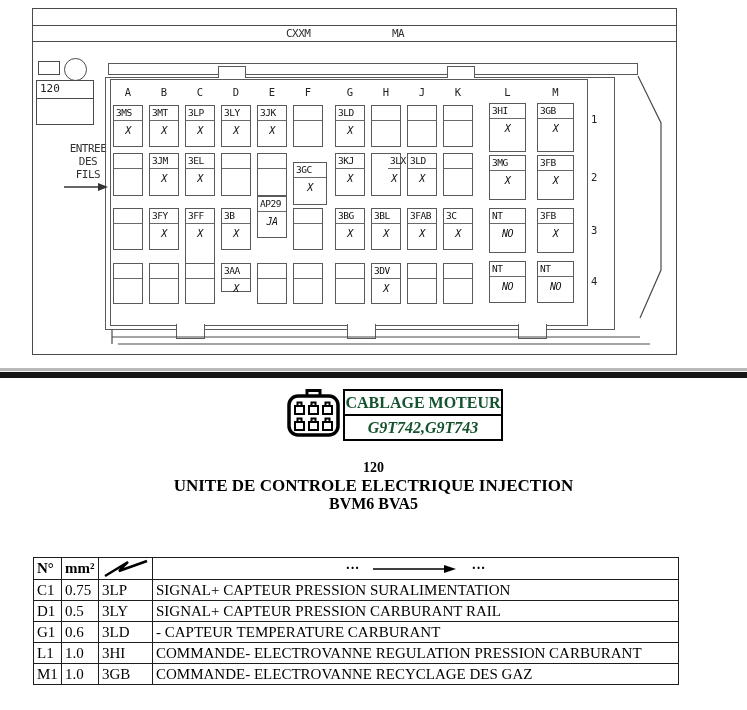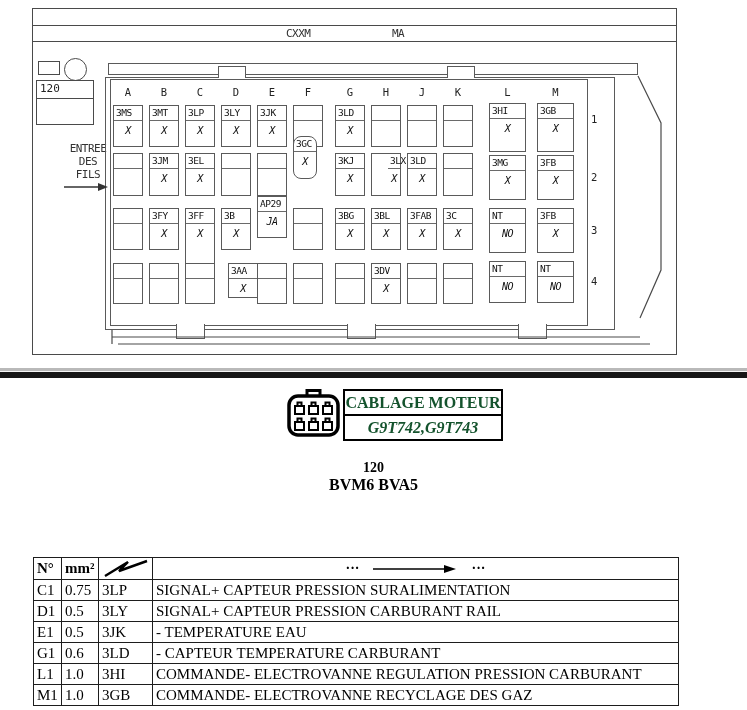--- a/index.html
+++ b/index.html
@@ -176,21 +176,21 @@
         <span class="cv">X</span>
       </div>
       <div class="abs cell" style="left:221px;top:153px;width:30px;height:43px;">
         <span class="cl"></span>
         <span class="cv"></span>
       </div>
       <div class="abs cell" style="left:257px;top:153px;width:30px;height:43px;">
         <span class="cl"></span>
         <span class="cv"></span>
       </div>
-      <div class="abs cell" style="left:293px;top:136px;width:24px;height:43px;border-radius:8px;">
+      <div class="abs cell" style="left:293px;top:162px;width:34px;height:43px;">
         <span class="cl">3GC</span>
         <span class="cv">X</span>
       </div>
       <div class="abs cell" style="left:335px;top:153px;width:30px;height:43px;">
         <span class="cl">3KJ</span>
         <span class="cv">X</span>
       </div>
       <div class="abs cell" style="left:371px;top:153px;width:30px;height:43px;padding-left:16px;">
         <span class="cl">3LX</span>
         <span class="cv">X</span>
@@ -266,21 +266,21 @@
         <span class="cv"></span>
       </div>
       <div class="abs cell" style="left:149px;top:263px;width:30px;height:41px;">
         <span class="cl"></span>
         <span class="cv"></span>
       </div>
       <div class="abs cell" style="left:185px;top:263px;width:30px;height:41px;">
         <span class="cl"></span>
         <span class="cv"></span>
       </div>
-      <div class="abs cell" style="left:228px;top:263px;width:30px;height:35px;">
+      <div class="abs cell" style="left:221px;top:263px;width:30px;height:29px;">
         <span class="cl">3AA</span>
         <span class="cv">X</span>
       </div>
       <div class="abs cell" style="left:257px;top:263px;width:30px;height:41px;">
         <span class="cl"></span>
         <span class="cv"></span>
       </div>
       <div class="abs cell" style="left:293px;top:263px;width:30px;height:41px;">
         <span class="cl"></span>
         <span class="cv"></span>
@@ -333,20 +333,21 @@
       </g>
     </svg>
     <div class="hboxes">
       <div class="hbox">CABLAGE MOTEUR</div>
       <div class="hbox">G9T742,G9T743</div>
     </div>
   </div>
 
   <div class="abs titleblock">
     <div class="t-ref">120</div>
+    <div class="t-main">UNITE DE CONTROLE ELECTRIQUE INJECTION</div>
     <div class="t-sub">BVM6 BVA5</div>
   </div>
 
   <table class="pintable">
     <colgroup>
         <col class="c1">
         <col class="c2">
         <col class="c3">
         <col>
       </colgroup>
@@ -378,26 +379,20 @@
           <td>3LP</td>
           <td>SIGNAL+ CAPTEUR PRESSION SURALIMENTATION</td>
         </tr>
         <tr>
           <td>D1</td>
           <td>0.5</td>
           <td>3LY</td>
           <td>SIGNAL+ CAPTEUR PRESSION CARBURANT RAIL</td>
         </tr>
         <tr>
-          <td>E1</td>
-          <td>0.5</td>
-          <td>3JK</td>
-          <td>- TEMPERATURE EAU</td>
-        </tr>
-        <tr>
           <td>G1</td>
           <td>0.6</td>
           <td>3LD</td>
           <td>- CAPTEUR TEMPERATURE CARBURANT</td>
         </tr>
         <tr>
           <td>L1</td>
           <td>1.0</td>
           <td>3HI</td>
           <td>COMMANDE- ELECTROVANNE REGULATION PRESSION CARBURANT</td>

